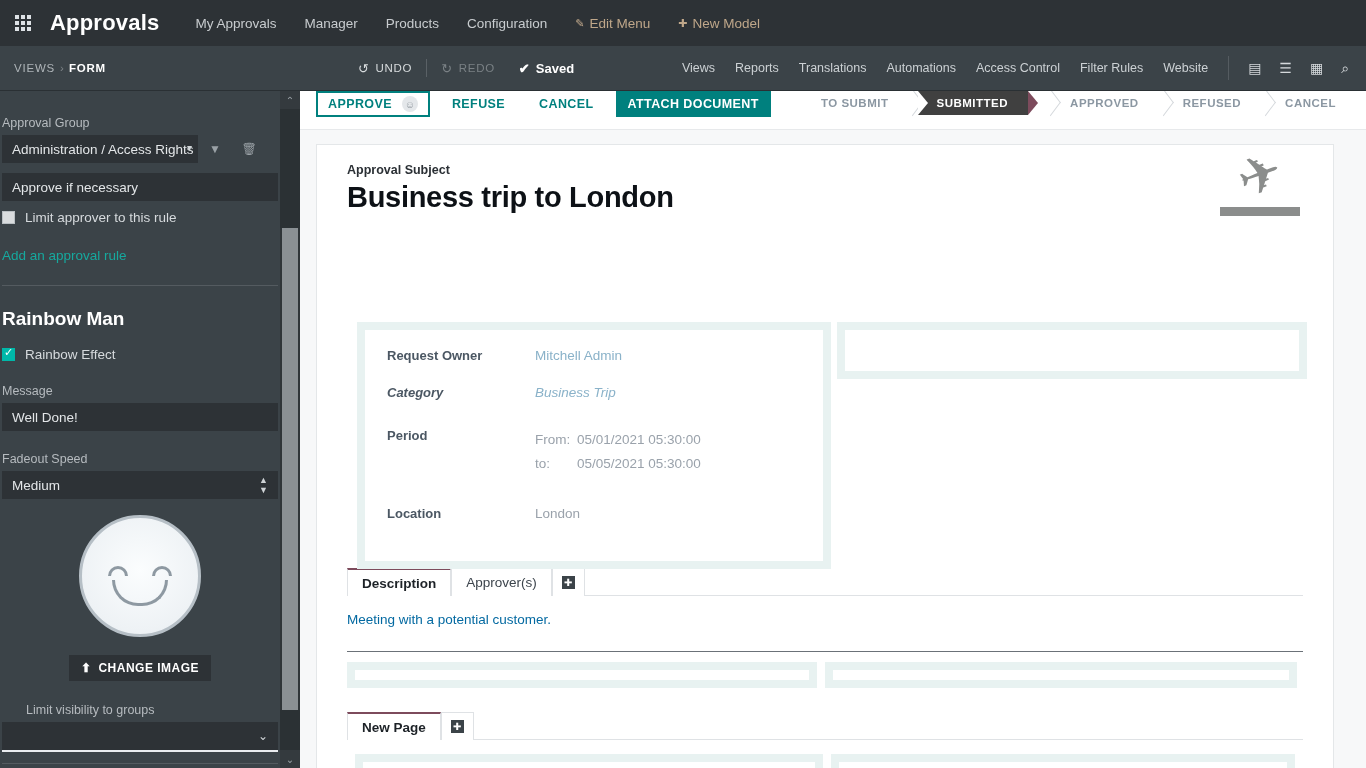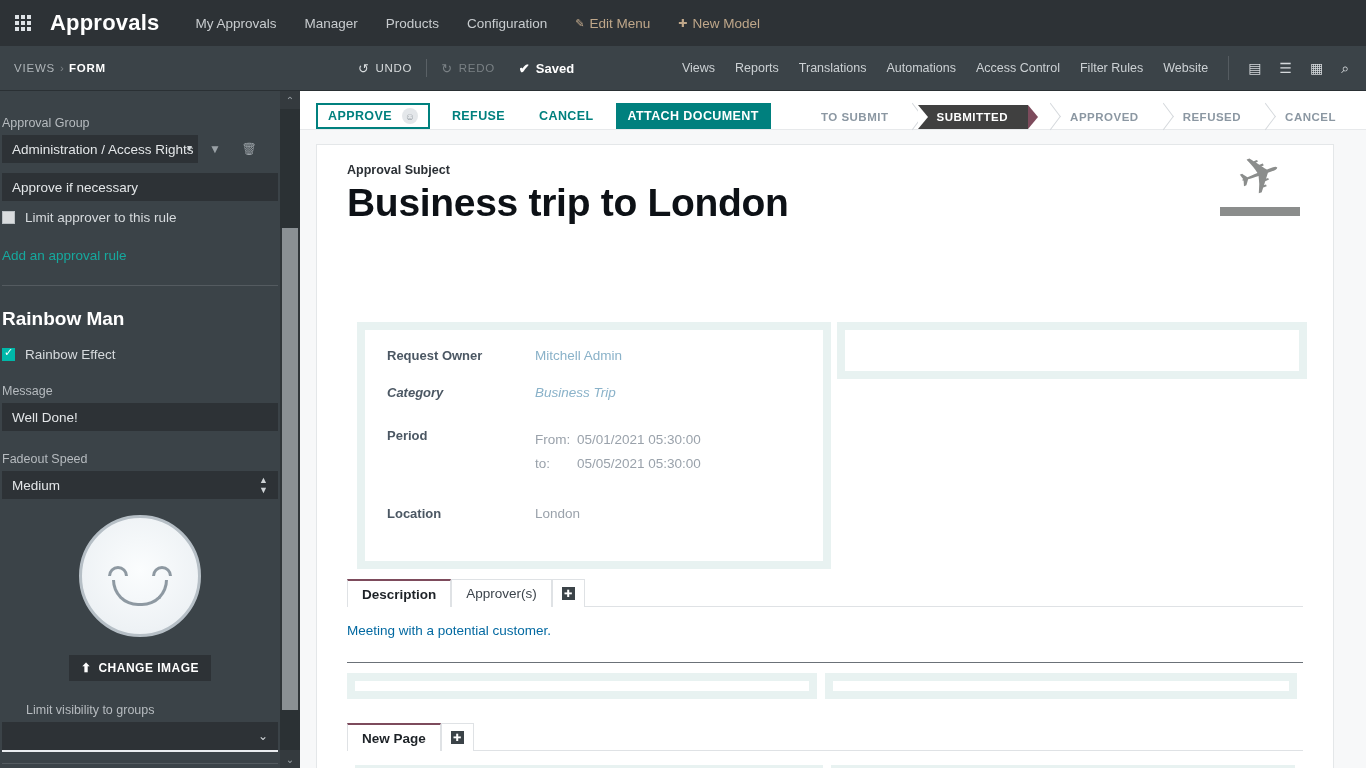--- a/index.html
+++ b/index.html
@@ -145,21 +145,21 @@
   .sb-thumb { position: absolute; left: 2px; width: 16px; background: #8a9094; cursor: pointer; }
   .sb-track-dark { position: absolute; left: 0; width: 20px; background: #2b3134; }
 
   
   .main {
     position: absolute; top: 91px; left: 300px; width: 1066px; height: 677px;
     background: #ffffff; overflow: hidden;
   }
   .cp-bar {
     height: 39px; background: #ffffff; border-bottom: 1px solid #e7e9eb;
-    display: flex; align-items: flex-end; padding: 0 16px;
+    display: flex; align-items: flex-start; padding: 0 16px;
   }
   .btn-approve {
     border: 2px solid #00807e; color: #00807e; background: #fff; height: 26px;
     font-size: 12.5px; font-weight: bold; letter-spacing: .4px; padding: 0 10px;
     display: flex; align-items: center; cursor: pointer;
   }
   .btn-approve .ava {
     width: 16px; height: 16px; border-radius: 50%; background: #e4e7ea; margin-left: 10px;
     display: flex; align-items: center; justify-content: center; color: #9aa1a7; font-size: 10px;
   }
@@ -197,21 +197,21 @@
     transform: rotate(45deg) skew(8deg, 8deg); height: 16px; width: 16px;
     top: 3px;
   }
 
   .sheet-wrap { background: #f7f8f9; height: 638px; padding: 14px 16px 0 16px; overflow: hidden; }
   .sheet {
     background: #ffffff; border: 1px solid #e4e7e9; width: 1018px; min-height: 640px;
     padding: 18px 30px 0 30px; position: relative;
   }
   .subj-label { font-size: 12.5px; font-weight: bold; color: #2b3035; }
-  .subj-title { font-size: 39px; font-weight: bold; color: #0d1116; margin-top: 4px; letter-spacing: -.3px; }
+  .subj-title { font-size: 29px; font-weight: bold; color: #0d1116; margin-top: 4px; letter-spacing: -.3px; }
   .plane {
     position: absolute; right: 32px; top: 6px; width: 82px; color: #8b8d8c;
     display: flex; flex-direction: column; align-items: center;
   }
   .plane .glyph { font-size: 52px; line-height: 48px; transform: rotate(-20deg); }
   .plane .runway { width: 80px; height: 9px; background: #8b8d8c; margin-top: 8px; }
 
   .dropzone { border: 8px solid #e8f2f1; background: #ffffff; }
   .grp-left { position: absolute; left: 40px; top: 177px; width: 474px; height: 247px; }
   .grp-right { position: absolute; left: 520px; top: 177px; width: 470px; height: 57px; }

